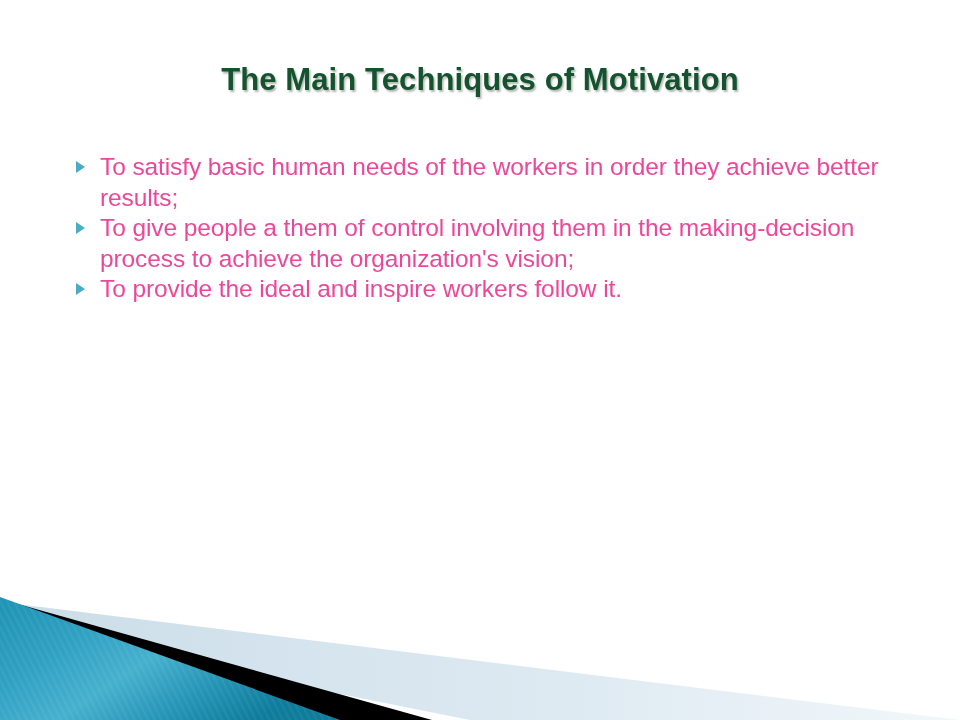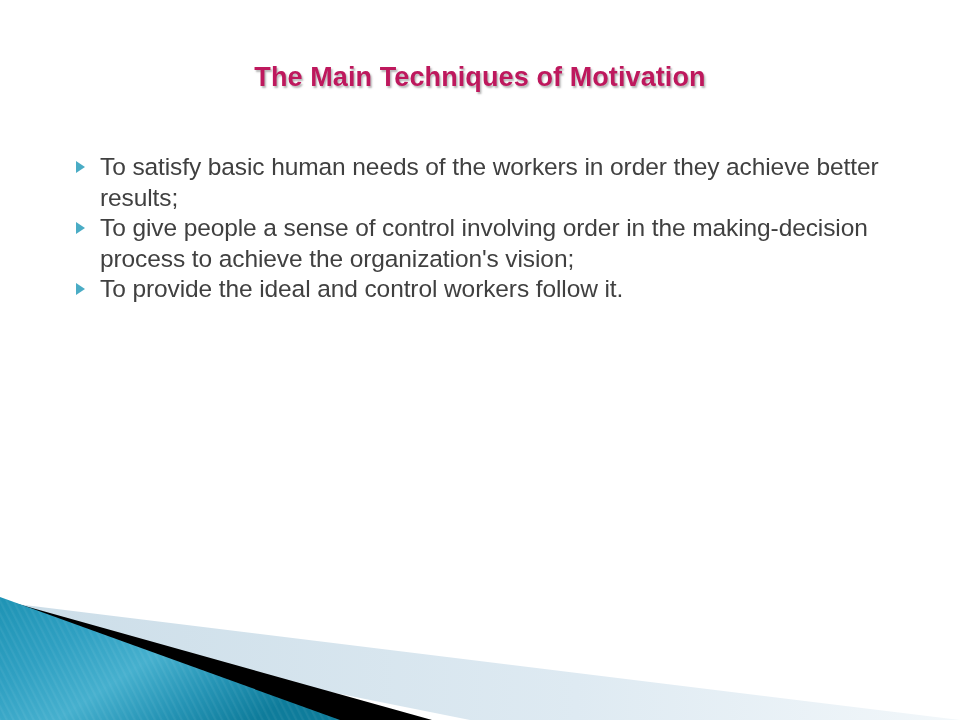--- a/index.html
+++ b/index.html
@@ -22,40 +22,40 @@
   
   #title-area {
     position: absolute;
     left: 0;
     top: 62px;
     width: 960px;
     text-align: center;
   }
   #slide-title {
     display: inline-block;
-    font-size: 27px;
+    font-size: 31px;
     font-weight: bold;
-    color: #be185d;
+    color: #14532d;
     letter-spacing: 0.1px;
     text-shadow: 1.5px 1.5px 2px rgba(120,120,120,0.55);
     white-space: nowrap;
   }
 
   
   #body-area {
     position: absolute;
     left: 70px;
     top: 152px;
     width: 845px;
   }
   .bullet-row {
     position: relative;
     padding-left: 30px;
     margin: 0 0 0 0;
-    color: #404040;
+    color: #ec4899;
     font-size: 24.5px;
     line-height: 30.5px;
     letter-spacing: -0.1px;
   }
   .bullet-marker {
     position: absolute;
     left: 6px;
     top: 9px;
     width: 0;
     height: 0;
@@ -97,26 +97,26 @@
 
     <div class="bullet-row">
       <span class="bullet-marker"></span>
       <span class="bullet-text">To satisfy basic human needs of the workers in order they achieve better results;</span>
     </div>
 
 
 
     <div class="bullet-row">
       <span class="bullet-marker"></span>
-      <span class="bullet-text">To give people a sense of control involving order in the making-decision process to achieve the organization's vision;</span>
+      <span class="bullet-text">To give people a them of control involving them in the making-decision process to achieve the organization's vision;</span>
     </div>
 
     <div class="bullet-row">
       <span class="bullet-marker"></span>
-      <span class="bullet-text">To provide the ideal and control workers follow it.</span>
+      <span class="bullet-text">To provide the ideal and inspire workers follow it.</span>
     </div>
 
   </div>
 
   <div id="corner-deco">
     <svg id="deco-texture" viewBox="0 0 960 130" preserveAspectRatio="none">
       <defs>
         <linearGradient id="tealGrad" x1="0" y1="0" x2="1" y2="0.55">
           <stop offset="0%" stop-color="#1E93B4"></stop>
           <stop offset="30%" stop-color="#2FA0C2"></stop>

